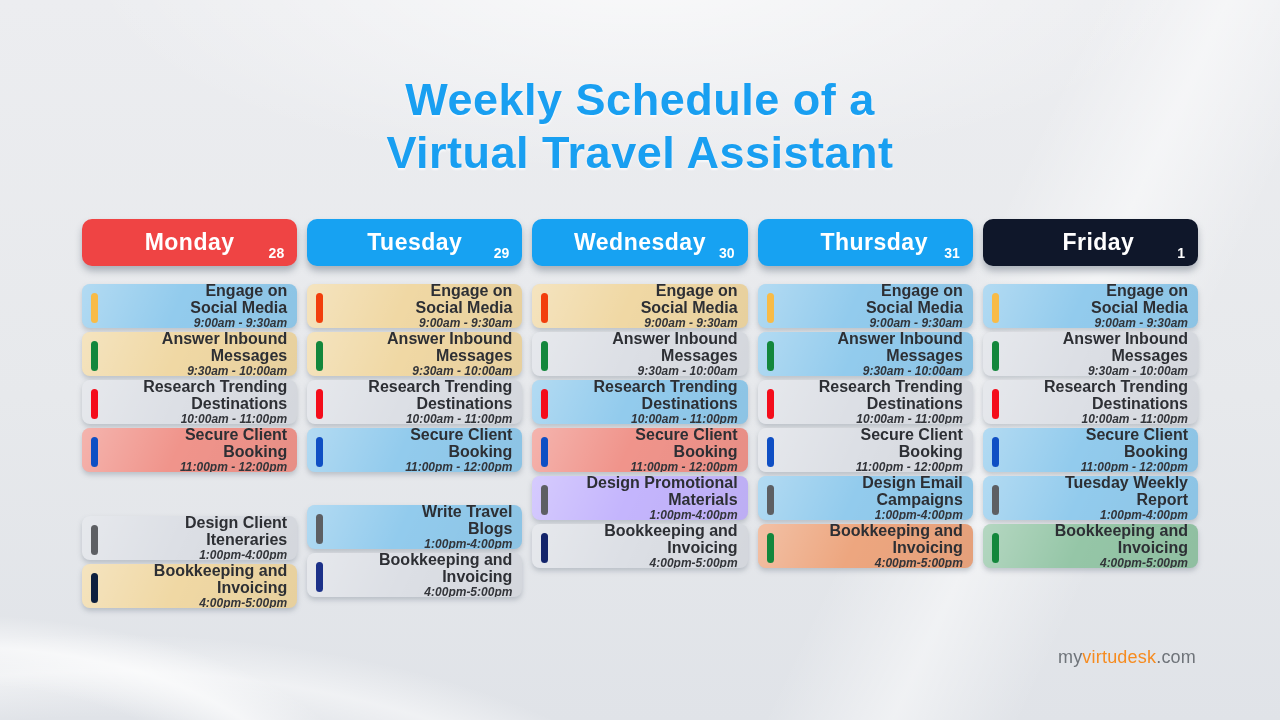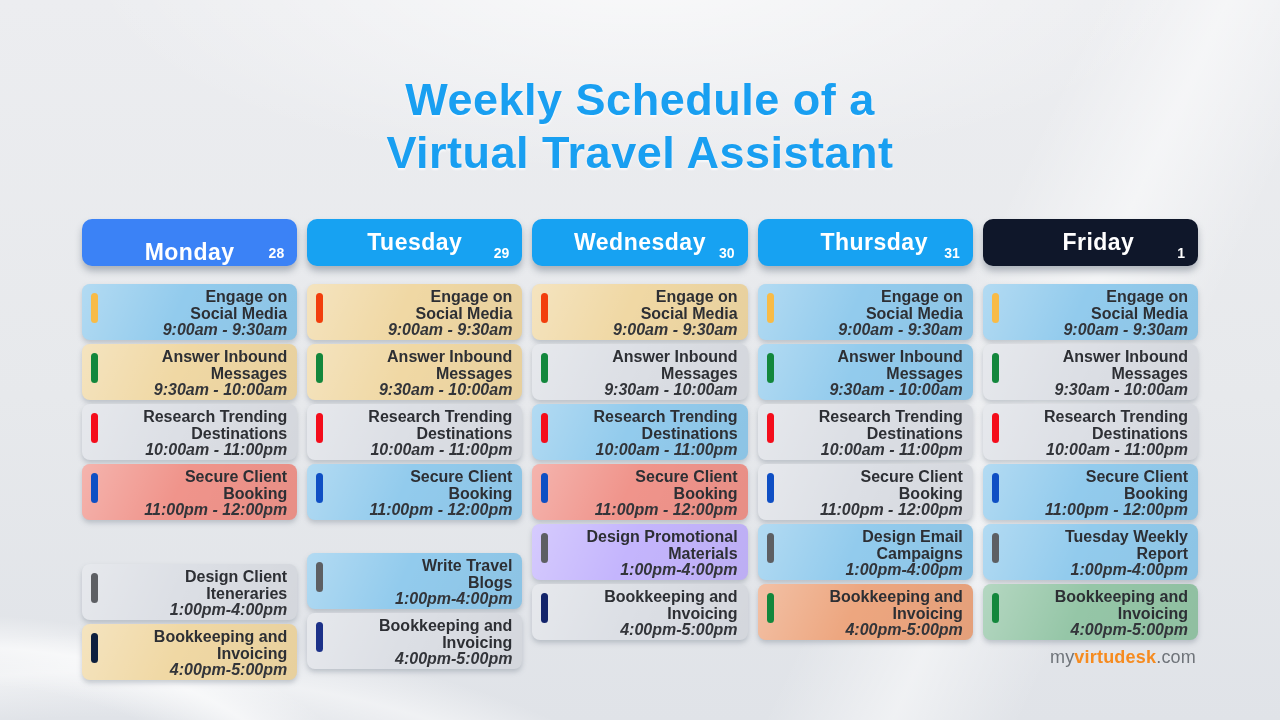--- a/index.html
+++ b/index.html
@@ -26,56 +26,56 @@
   .column{display:flex;flex-direction:column;}
   .day-header{
     position:relative;height:47px;border-radius:10px;
     display:flex;align-items:center;justify-content:center;
     box-shadow:0 5px 7px rgba(96,106,122,.45);
   }
   .day-name{color:#fff;font-weight:bold;font-size:23px;letter-spacing:.5px;}
   .day-date{position:absolute;right:13px;bottom:5px;color:#fff;font-size:14px;font-weight:bold;}
   .cards{margin-top:18px;display:flex;flex-direction:column;gap:4px;}
   .card{
-    position:relative;height:56px;border-radius:8px;
+    position:relative;height:44px;border-radius:8px;
     box-shadow:0 3px 5px rgba(110,120,135,.35);
     display:flex;flex-direction:column;justify-content:center;
     text-align:right;padding-right:10px;box-sizing:border-box;
     overflow:hidden;
   }
   .card::before{
     content:"";position:absolute;inset:0;
     background:linear-gradient(115deg, rgba(255,255,255,.3) 0%, rgba(255,255,255,0) 45%, rgba(0,0,0,.04) 100%);
     pointer-events:none;
   }
   .accent-bar{
     position:absolute;left:9px;top:9px;width:7px;height:30px;border-radius:4px;
   }
   .task-title{
     font-weight:bold;font-size:16px;line-height:17px;color:#2d2f34;
     white-space:pre-line;position:relative;
   }
   .task-time{
-    font-style:italic;font-weight:bold;font-size:16px;line-height:13px;
+    font-style:italic;font-weight:bold;font-size:12px;line-height:13px;
     color:#33353a;margin-top:1px;position:relative;
   }
   .footer-logo{
     position:absolute;right:84px;top:647px;font-size:18px;color:#6f747a;
     letter-spacing:.2px;
   }
-  .footer-logo .brand{font-weight:bold;}
+  .footer-logo .brand{font-weight:normal;}
 </style>
 </head>
 <body>
 
 <div class="page-title" style="color: rgb(25, 159, 241);"><span>Weekly Schedule of a</span><br><span>Virtual Travel Assistant</span></div>
 
 <div class="board" id="board">
     <div class="column">
-      <div class="day-header" style="background: #3b82f6; align-items: flex-end;">
+      <div class="day-header" style="background: #ef4444;">
         <div class="day-name">Monday</div>
         <div class="day-date">28</div>
       </div>
       <div class="cards">
         <div class="card" style="background: rgb(146, 203, 237);">
           <span class="accent-bar" style="background: rgb(248, 187, 71);"></span>
           <div class="task-title">Engage on
 Social Media</div>
           <div class="task-time">9:00am - 9:30am</div>
         </div>

